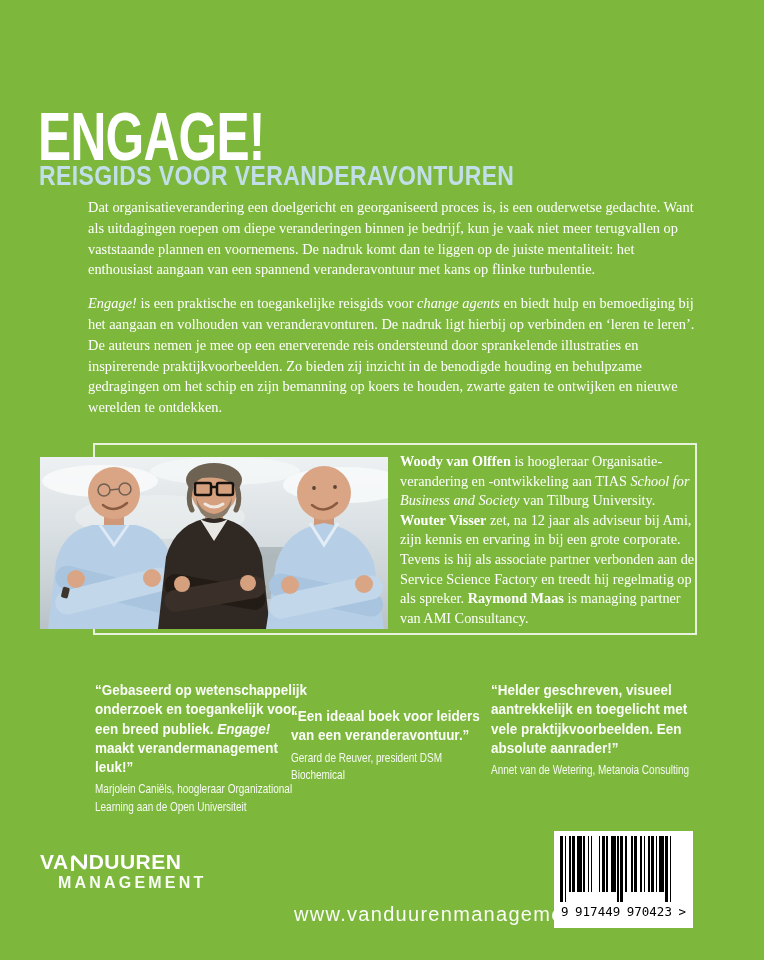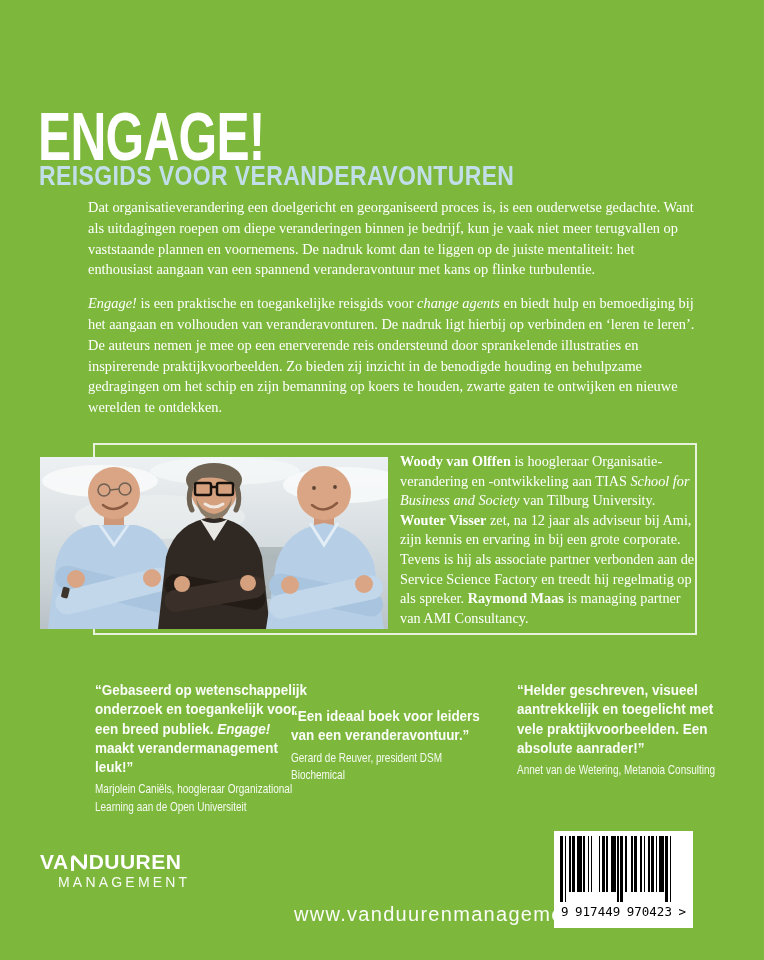--- a/index.html
+++ b/index.html
@@ -49,21 +49,21 @@
   }
   .authors-bio{
     position:absolute;left:400px;top:452px;width:312px;
     transform:scaleX(.95);transform-origin:left top;
     font-size:15px;line-height:19.6px;
   }
   
   .testimonial{position:absolute;top:681px;}
   .t1{left:95px;width:212px;}
   .t2{left:291px;width:196px;margin-top:26px;}
-  .t3{left:491px;width:220px;margin-left:26px;}
+  .t3{left:491px;width:220px;}
   .quote{
     font-family:"Liberation Sans", sans-serif;
     font-weight:700;font-size:14.5px;line-height:19.3px;
     color:rgba(255,255,255,.97);
     transform:scaleX(.93);transform-origin:left top;
     width:108%;
     margin:0;
   }
   .attribution{
     font-family:"Liberation Sans", sans-serif;
@@ -73,21 +73,21 @@
     transform:scaleX(.74);transform-origin:left top;
     margin:3px 0 0 0;
   }
   
   .logo{
     position:absolute;left:40px;top:852px;
     font-family:"Liberation Sans", sans-serif;color:#fff;
   }
   .logo-top{display:flex;align-items:flex-end;font-weight:700;font-size:21px;letter-spacing:.5px;line-height:20px;}
   .logo-n{margin:0 1px 1px 1px;display:block;}
-  .logo-sub{font-size:14px;letter-spacing:3.2px;margin:2px 0 0 18px;font-weight:400;color:rgba(255,255,255,.95);}
+  .logo-sub{font-size:16px;letter-spacing:3.2px;margin:2px 0 0 18px;font-weight:700;color:rgba(255,255,255,.95);}
   .website{
     position:absolute;left:257px;top:903px;
     font-family:"Liberation Sans", sans-serif;
     font-size:20px;letter-spacing:1.3px;color:rgba(255,255,255,.96);margin-left:37px;
   }
   .barcode-box{
     position:absolute;left:554px;top:831px;width:139px;height:97px;
     background:#ffffff;box-sizing:border-box;
     padding:5px 6px 3px 6px;
   }

